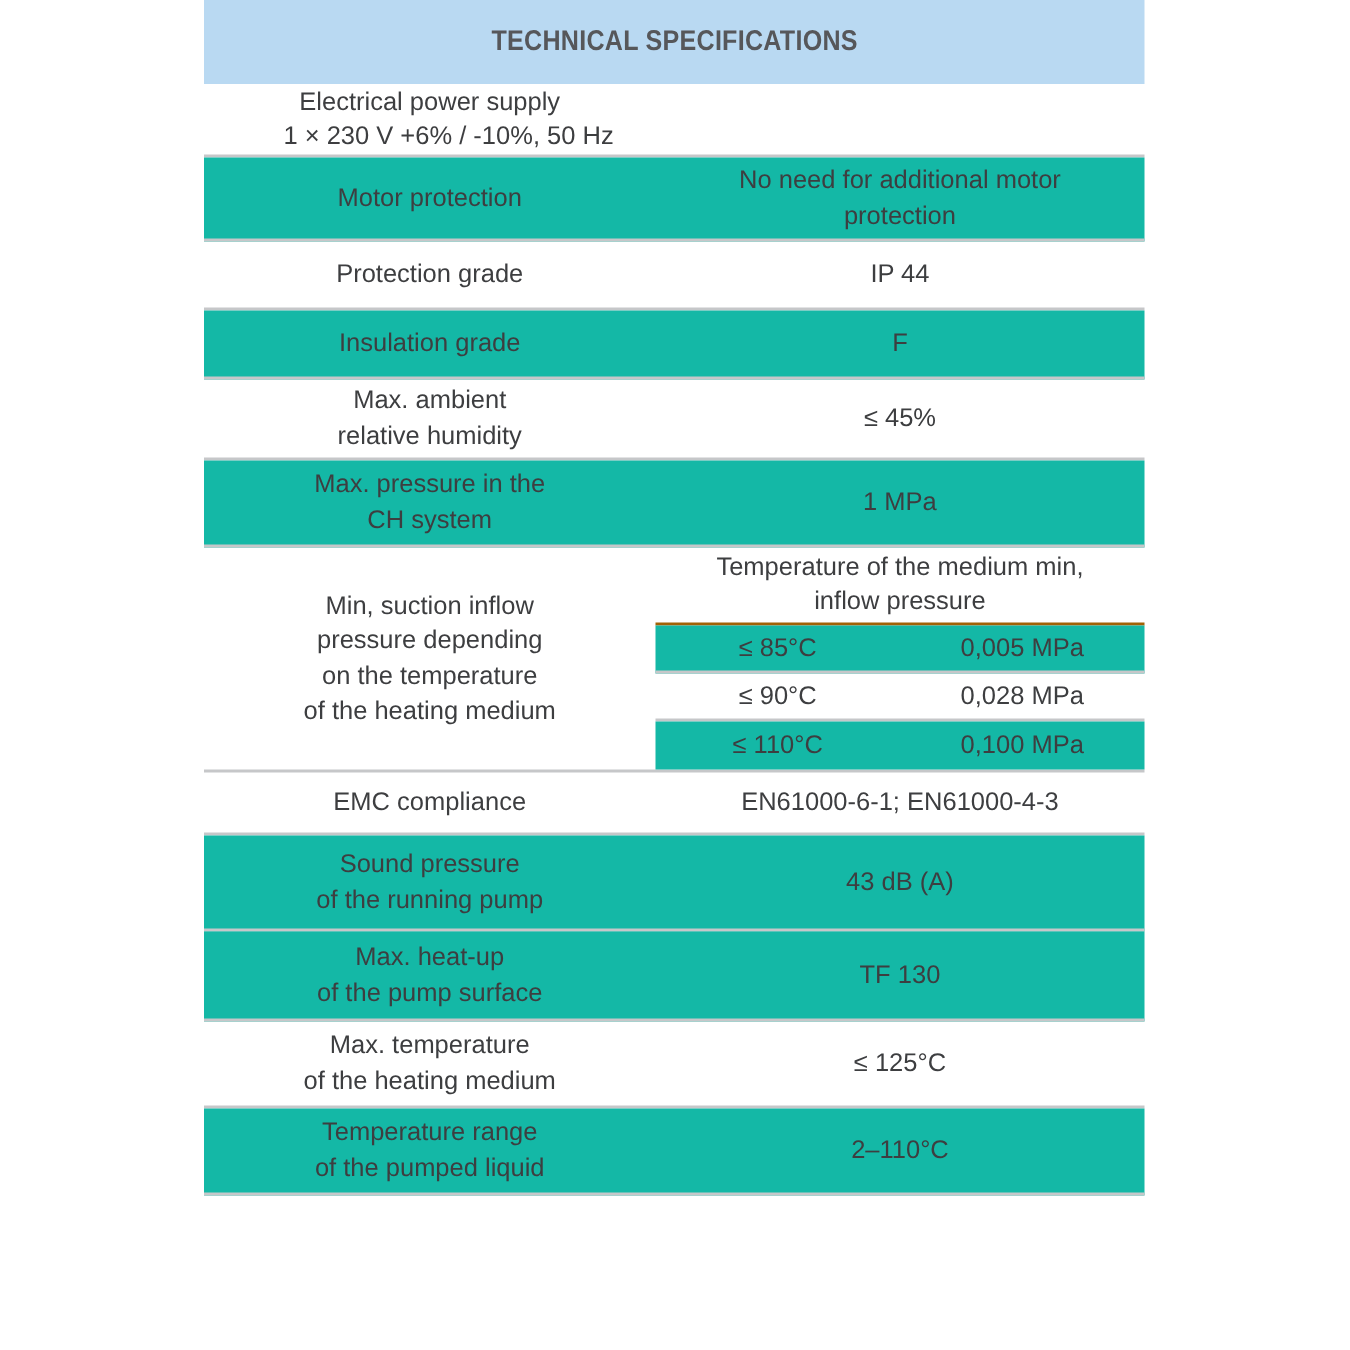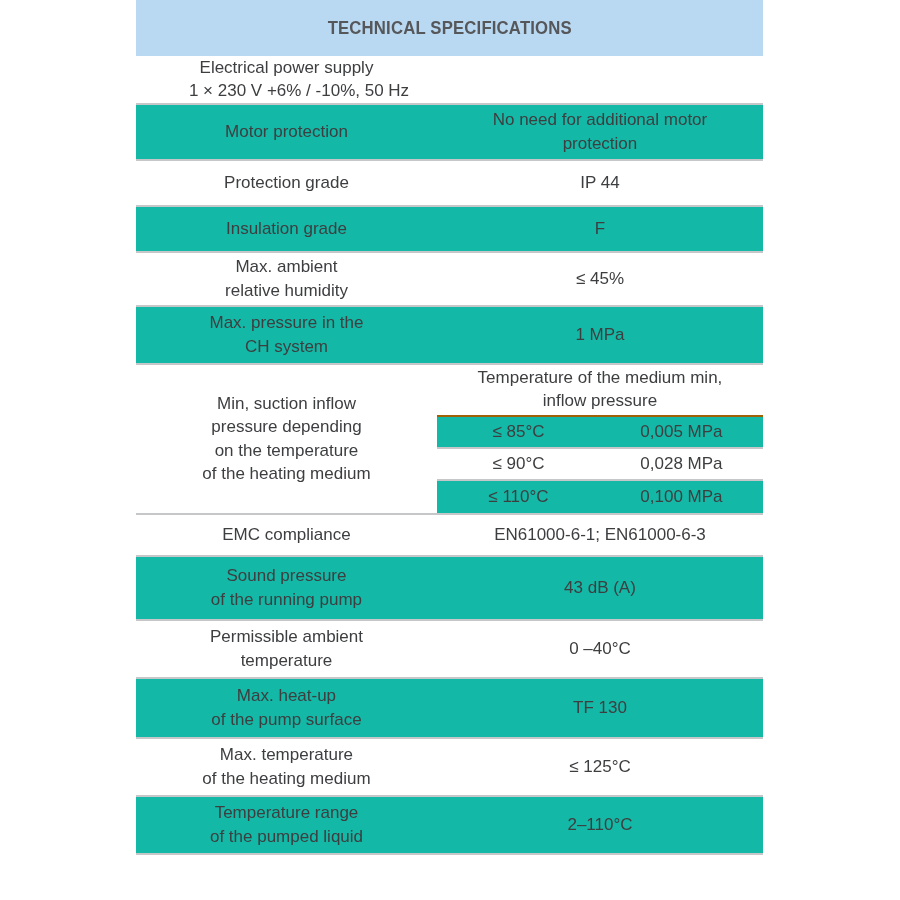--- a/index.html
+++ b/index.html
@@ -142,34 +142,29 @@
         </div>
         <div class="nested-row shaded">
           <span class="ncell">≤ 110°C</span>
           <span class="ncell">0,100 MPa</span>
         </div>
       </div>
     </div>
 
     <div class="row row-8">
       <div class="cell label">EMC compliance</div>
-      <div class="cell value">EN61000-6-1; EN61000-6-3</div>
+      <div class="cell value">EN61000-6-1; EN61000-4-3</div>
     </div>
 
     <div class="row row-9 shaded">
       <div class="cell label">Sound pressure
 of the running pump</div>
       <div class="cell value">43 dB (A)</div>
     </div>
 
-    <div class="row row-10">
-      <div class="cell label">Permissible ambient
-temperature</div>
-      <div class="cell value">0 –40°C</div>
-    </div>
 
     <div class="row row-11 shaded">
       <div class="cell label">Max. heat-up
 of the pump surface</div>
       <div class="cell value">TF 130</div>
     </div>
 
     <div class="row row-12">
       <div class="cell label">Max. temperature
 of the heating medium</div>

